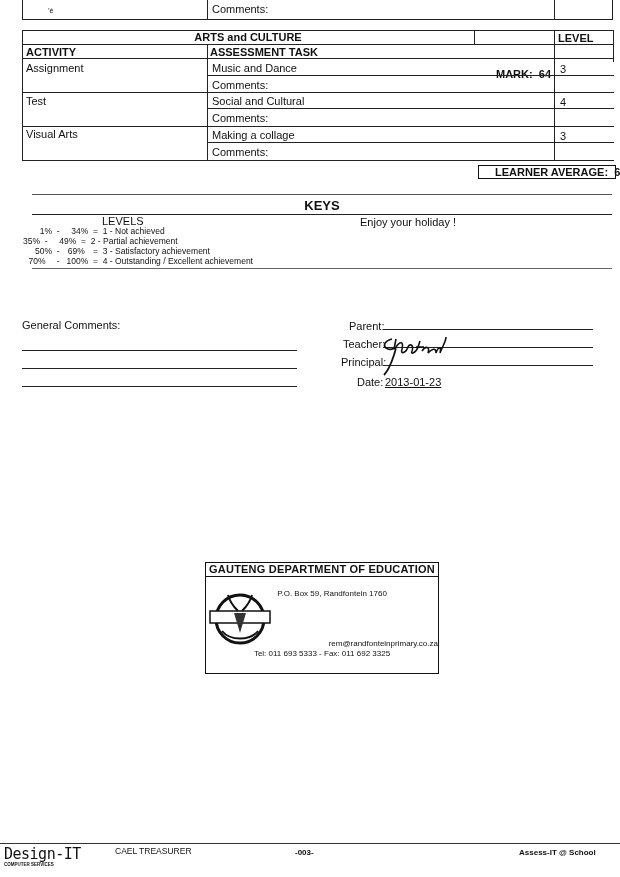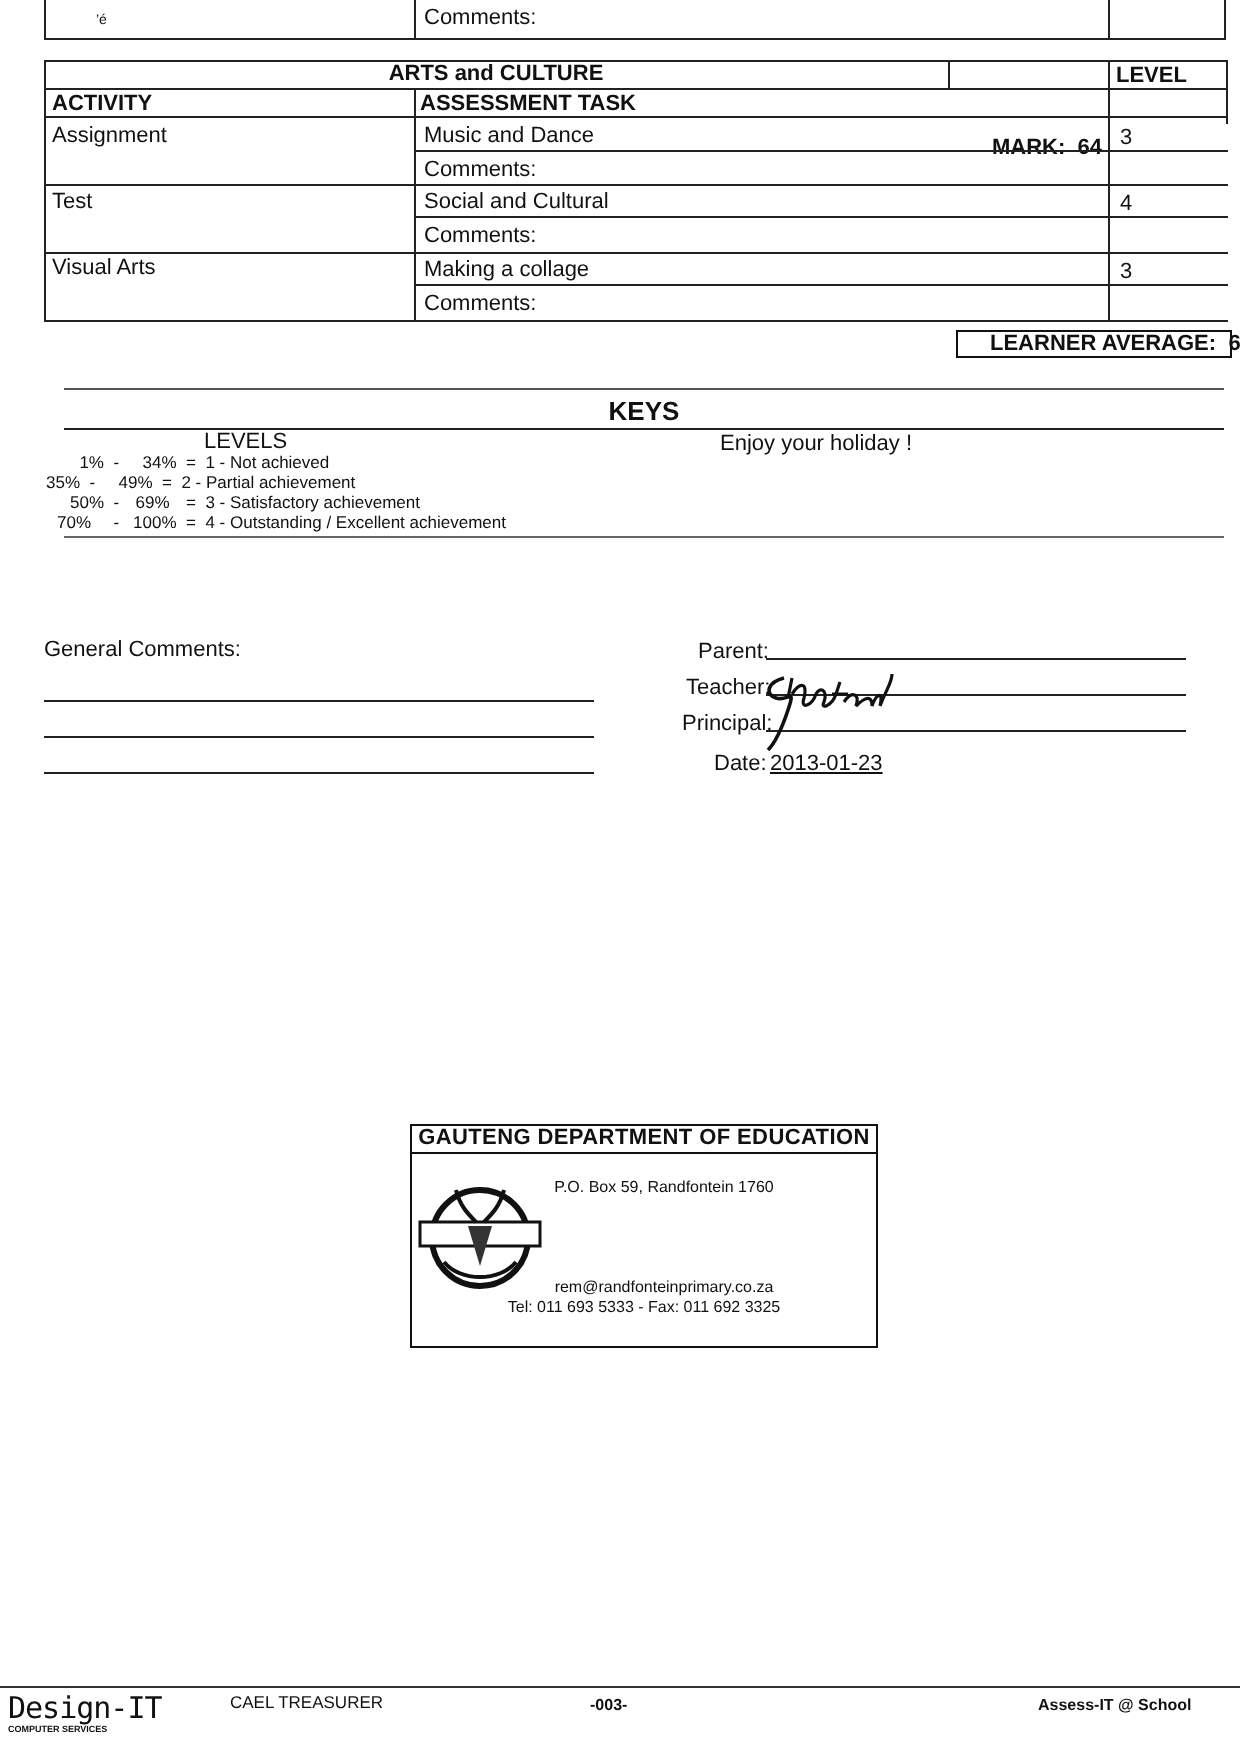--- a/index.html
+++ b/index.html
@@ -117,21 +117,21 @@
     <path d="M14 16 L16 6 M16 14 C20 8 24 8 22 16 C20 22 26 20 28 14 C30 10 34 12 32 18 C30 22 36 20 38 14 L40 8 M36 14 L44 14 M42 18 C46 12 50 14 48 20 C52 16 56 14 56 20 C58 14 62 12 60 20 C64 10 66 8 66 4" fill="none" stroke="#111" stroke-width="1.6"></path>
   </svg>
 
   <div class="cell" style="left:357px;top:377px;">Date:</div>
   <div class="cell" style="left:385px;top:377px;text-decoration:underline;">2013-01-23</div>
 </div>
 
 <div class="stamp">
   <div class="top">GAUTENG DEPARTMENT OF EDUCATION</div>
   <div class="line" style="top:26px;font-size:8px;left:20px;width:212px;">P.O. Box 59, Randfontein 1760</div>
-  <div class="line" style="top:76px;font-size:8px;left:20px;width:212px;">rem@randfonteinprimary.co.za</div>
+  <div class="line" style="top:76px;font-size:8px;left:20px;width:212px;text-align:right;">rem@randfonteinprimary.co.za</div>
   <div class="line" style="top:86px;font-size:8px;">Tel: 011 693 5333 - Fax: 011 692 3325</div>
   <svg class="abs" style="left:2px;top:22px;" width="64" height="64" viewBox="0 0 64 64">
     <ellipse cx="32" cy="34" rx="24" ry="24" fill="none" stroke="#111" stroke-width="3"></ellipse>
     <rect x="2" y="26" width="60" height="12" fill="#fff" stroke="#111" stroke-width="1.5"></rect>
     <path d="M20 10 C22 18 26 22 30 26 M44 10 C42 18 38 22 34 26" fill="none" stroke="#111" stroke-width="2"></path>
     <path d="M26 28 L32 48 L38 28 Z" fill="#333"></path>
     <path d="M14 46 C22 56 42 56 50 46" fill="none" stroke="#111" stroke-width="2"></path>
   </svg>
 </div>
 

